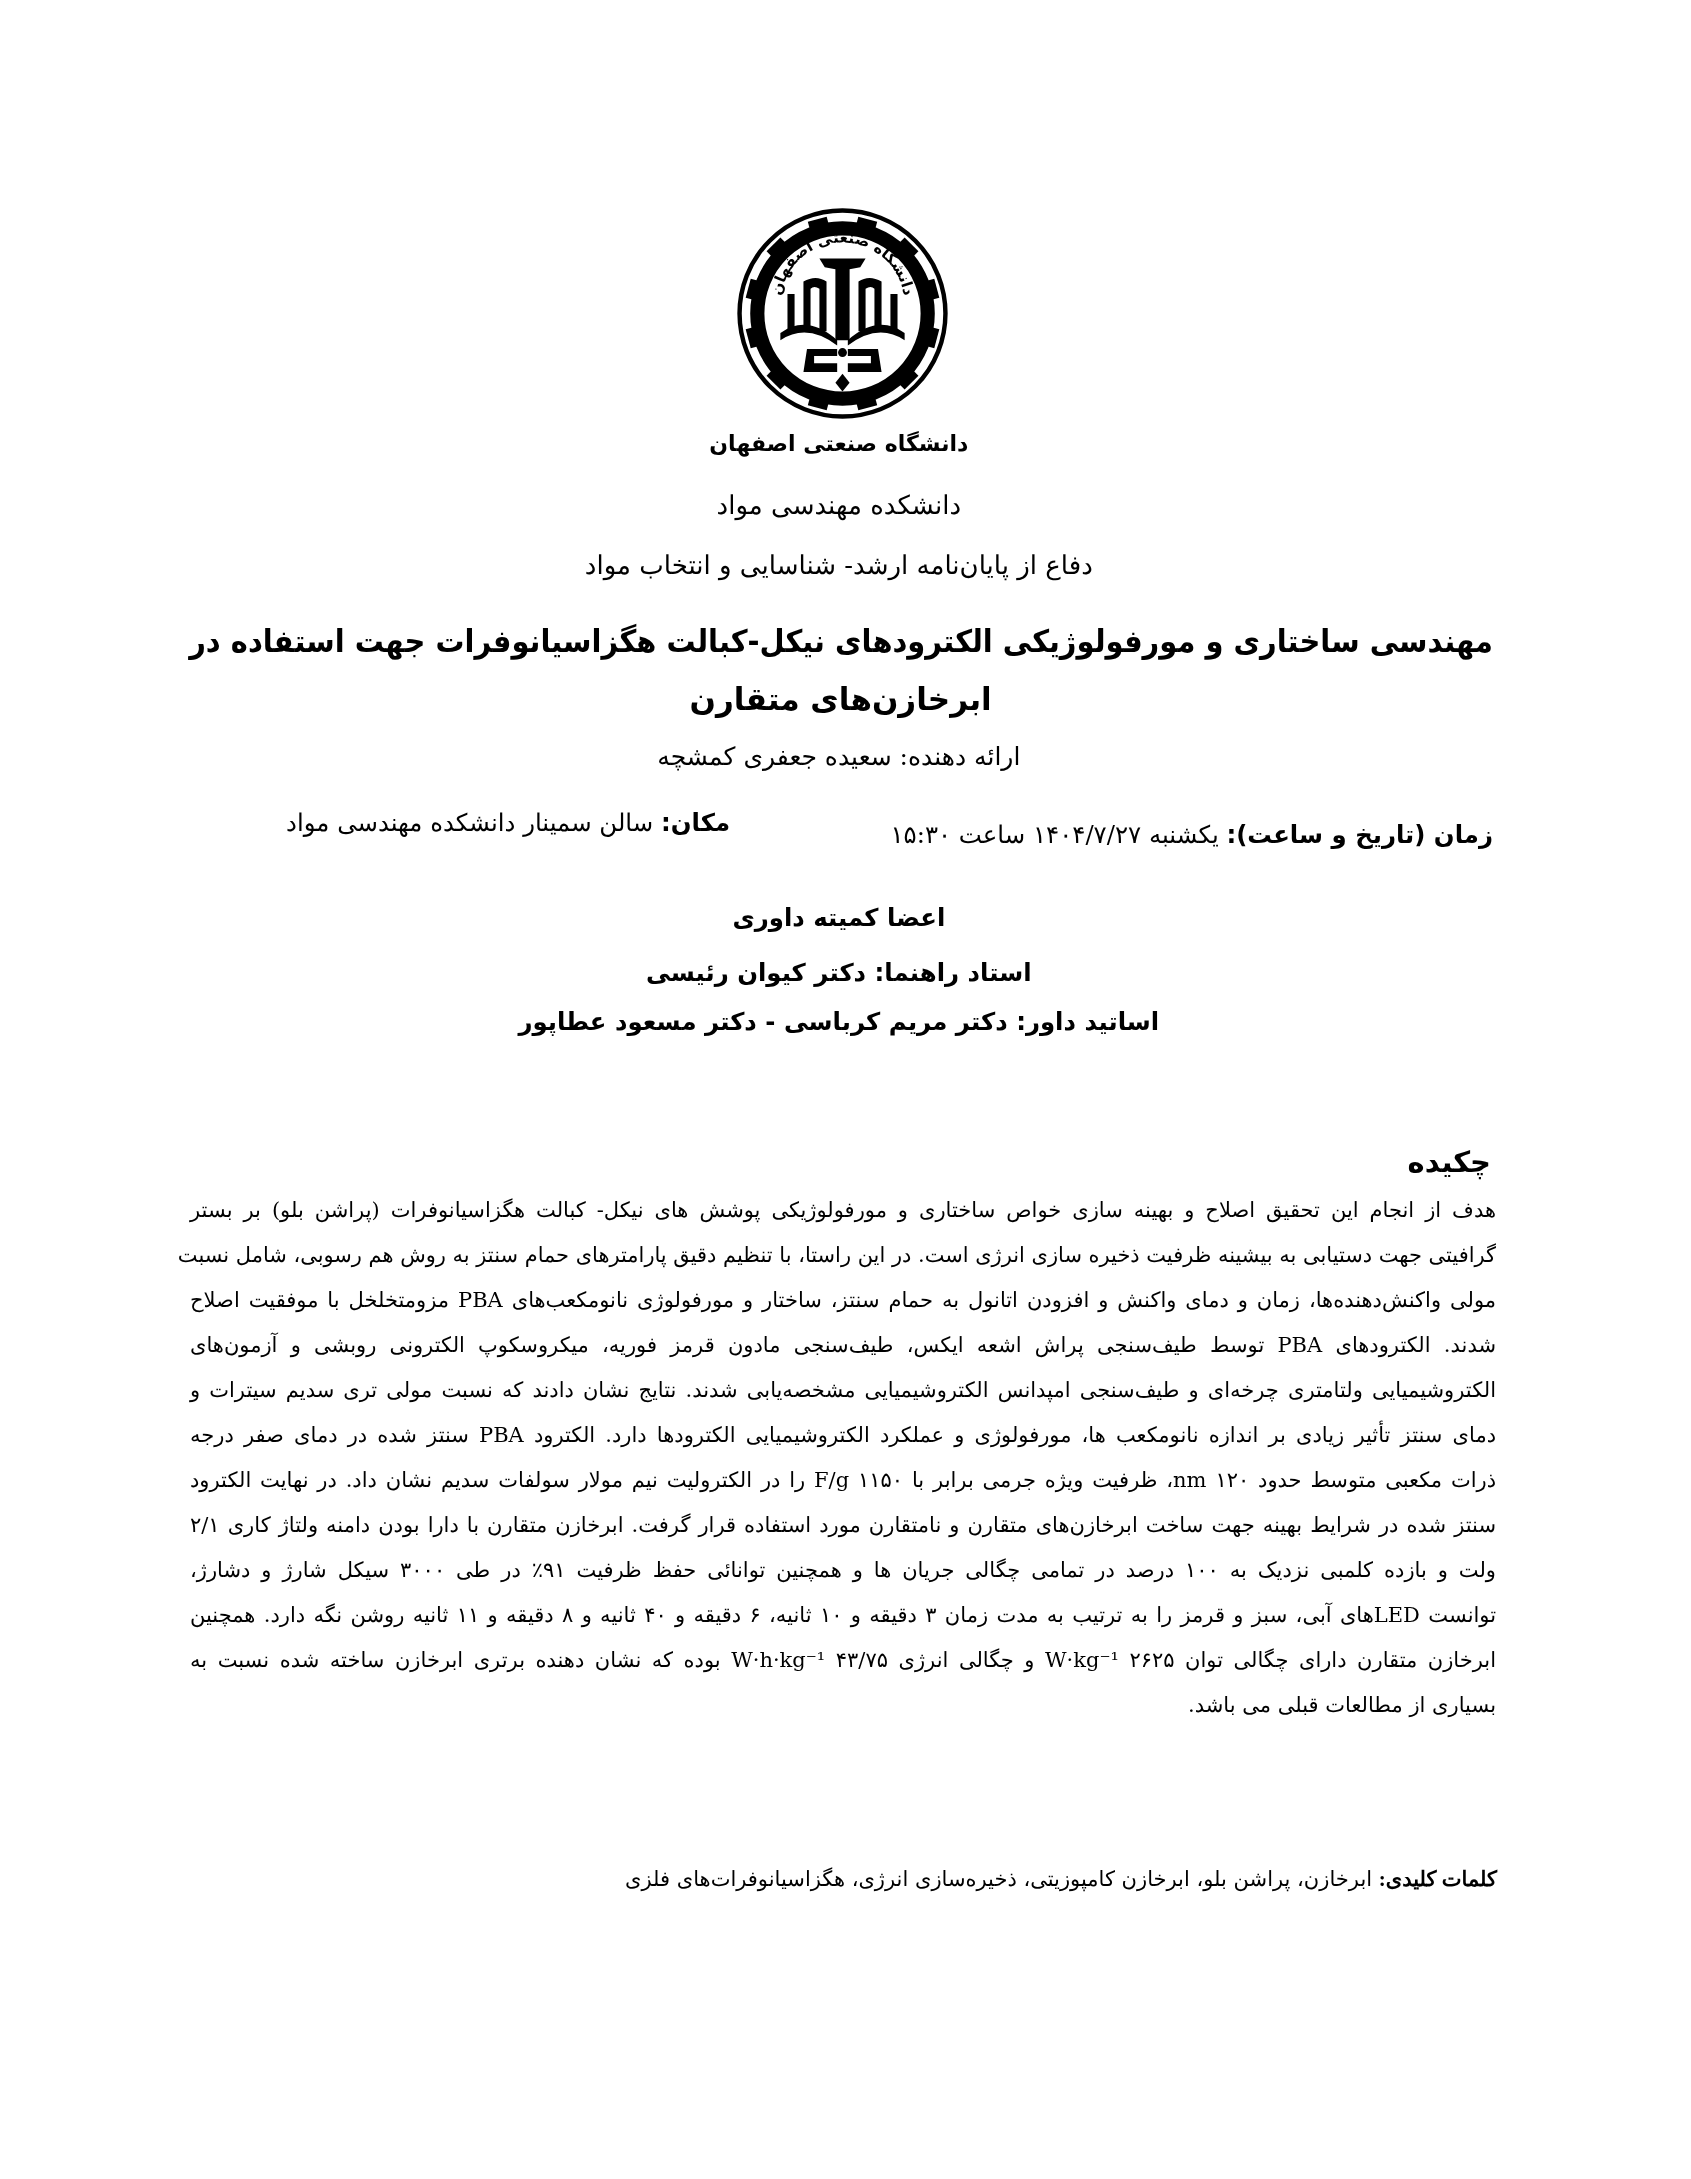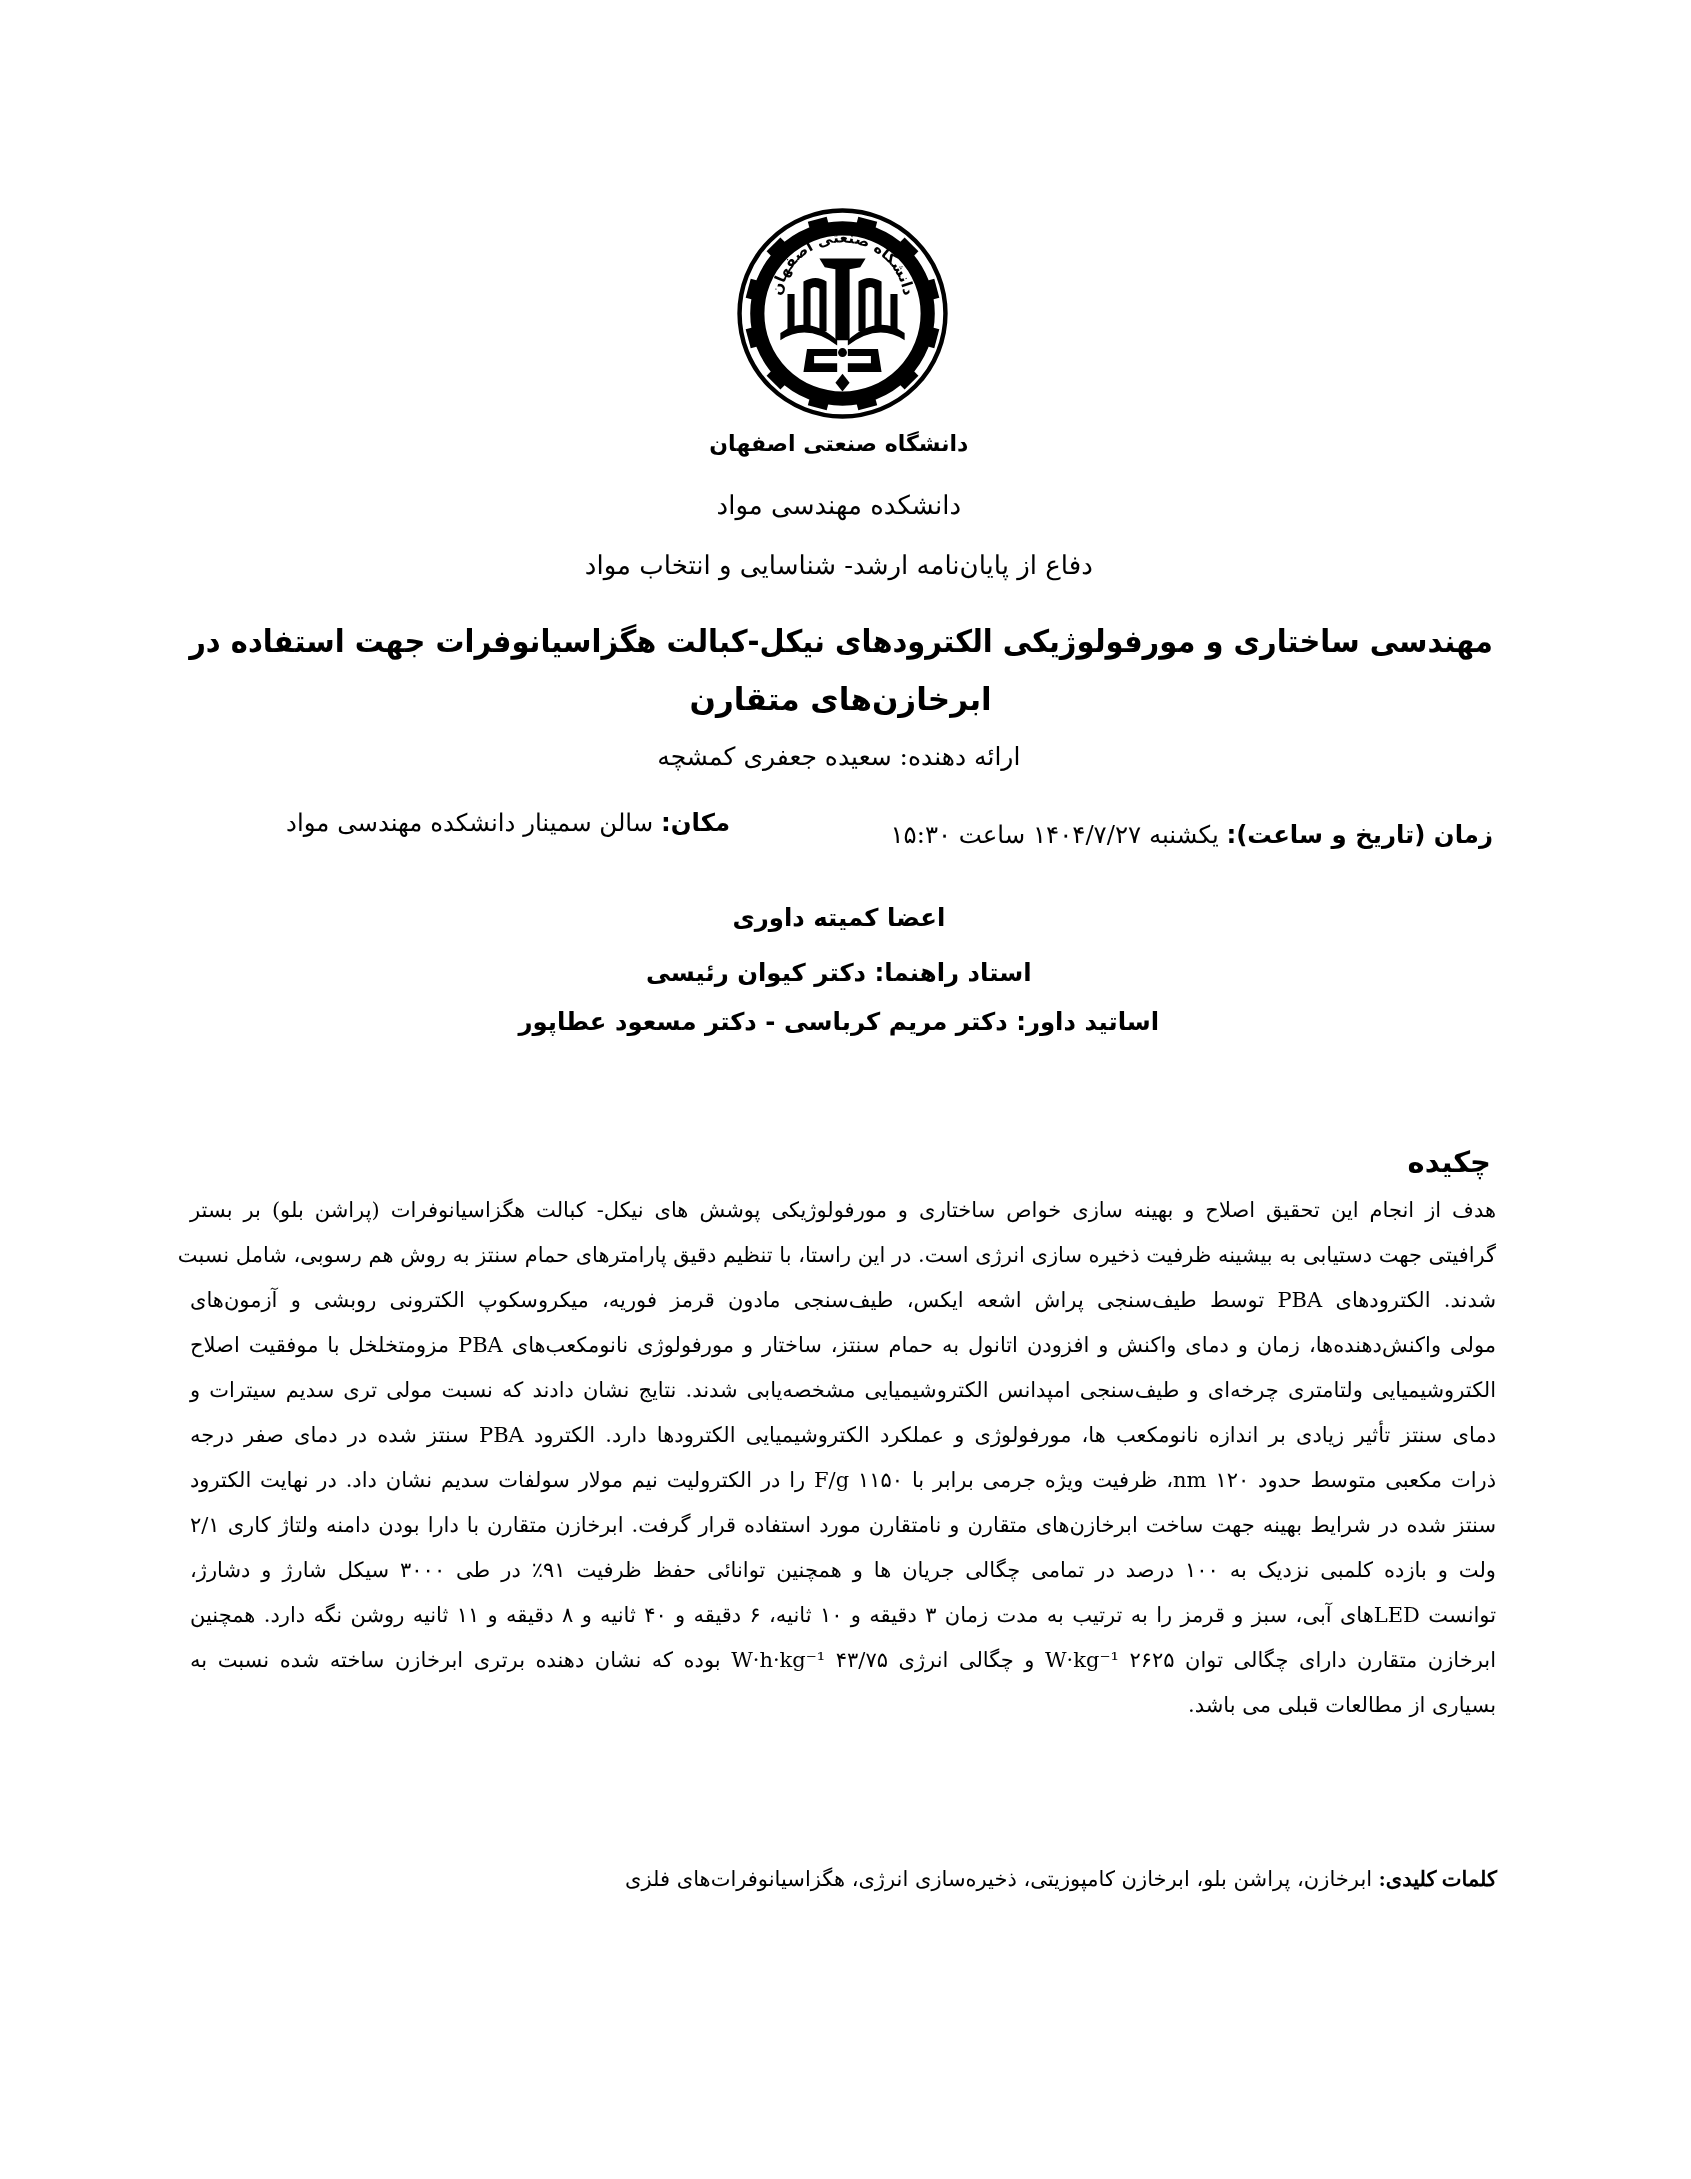--- a/index.html
+++ b/index.html
@@ -92,22 +92,22 @@
 
 <div class="center-line committee c1">اعضا کمیته داوری</div>
 <div class="center-line committee c2">استاد راهنما: دکتر کیوان رئیسی</div>
 <div class="center-line committee c3">اساتید داور: دکتر مریم کرباسی - دکتر مسعود عطاپور</div>
 
 <div class="abs-heading">چکیده</div>
 
 <div class="abstract">
   <div class="line" style="">هدف از انجام این تحقیق اصلاح و بهینه سازی خواص ساختاری و مورفولوژیکی پوشش های نیکل- کبالت هگزاسیانوفرات (پراشن بلو) بر بستر</div>
   <div class="line" style="transform-origin: right center; transform: scaleX(0.996549);">گرافیتی جهت دستیابی به بیشینه ظرفیت ذخیره سازی انرژی است. در این راستا، با تنظیم دقیق پارامترهای حمام سنتز به روش هم رسوبی، شامل نسبت</div>
+  <div class="line" style="">مولی واکنش‌دهنده‌ها، زمان و دمای واکنش و افزودن اتانول به حمام سنتز، ساختار و مورفولوژی نانومکعب‌های PBA مزومتخلخل با موفقیت اصلاح</div>
   <div class="line" style="">شدند. الکترودهای PBA توسط طیف‌سنجی پراش اشعه ایکس، طیف‌سنجی مادون قرمز فوریه، میکروسکوپ الکترونی روبشی و آزمون‌های</div>
-  <div class="line" style="">مولی واکنش‌دهنده‌ها، زمان و دمای واکنش و افزودن اتانول به حمام سنتز، ساختار و مورفولوژی نانومکعب‌های PBA مزومتخلخل با موفقیت اصلاح</div>
   <div class="line" style="">الکتروشیمیایی ولتامتری چرخه‌ای و طیف‌سنجی امپدانس الکتروشیمیایی مشخصه‌یابی شدند. نتایج نشان دادند که نسبت مولی تری سدیم سیترات و</div>
   <div class="line" style="">دمای سنتز تأثیر زیادی بر اندازه نانومکعب ها، مورفولوژی و عملکرد الکتروشیمیایی الکترودها دارد. الکترود PBA سنتز شده در دمای صفر درجه</div>
   <div class="line" style="">ذرات مکعبی متوسط حدود ۱۲۰ nm، ظرفیت ویژه جرمی برابر با ۱۱۵۰ F/g را در الکترولیت نیم مولار سولفات سدیم نشان داد. در نهایت الکترود</div>
   <div class="line" style="">سنتز شده در شرایط بهینه جهت ساخت ابرخازن‌های متقارن و نامتقارن مورد استفاده قرار گرفت. ابرخازن متقارن با دارا بودن دامنه ولتاژ کاری ۲/۱</div>
   <div class="line" style="">ولت و بازده کلمبی نزدیک به ۱۰۰ درصد در تمامی چگالی جریان ها و همچنین توانائی حفظ ظرفیت ۹۱٪ در طی ۳۰۰۰ سیکل شارژ و دشارژ،</div>
   <div class="line" style="">توانست LEDهای آبی، سبز و قرمز را به ترتیب به مدت زمان ۳ دقیقه و ۱۰ ثانیه، ۶ دقیقه و ۴۰ ثانیه و ۸ دقیقه و ۱۱ ثانیه روشن نگه دارد. همچنین</div>
   <div class="line" style="">ابرخازن متقارن دارای چگالی توان W·kg⁻¹ ۲۶۲۵ و چگالی انرژی W·h·kg⁻¹ ۴۳/۷۵ بوده که نشان دهنده برتری ابرخازن ساخته شده نسبت به</div>
   <div class="line last" style="">بسیاری از مطالعات قبلی می باشد.</div>
 </div>
 

